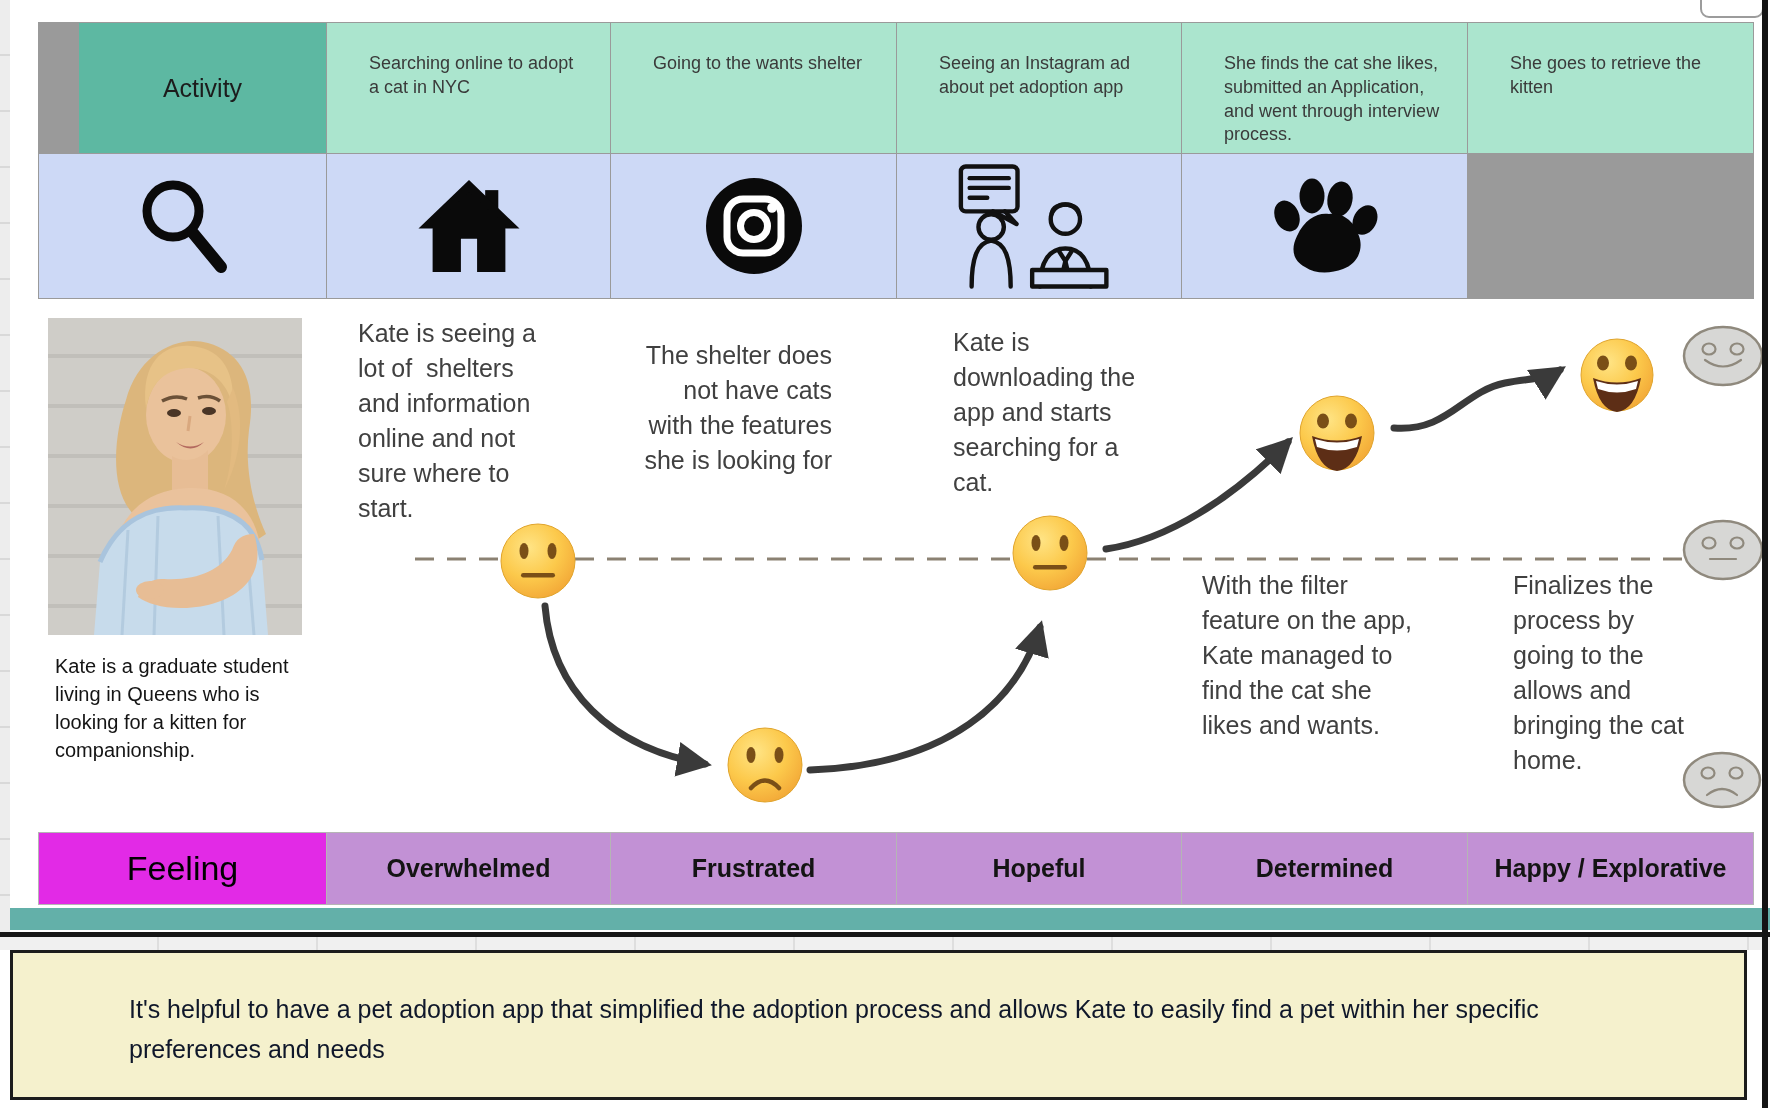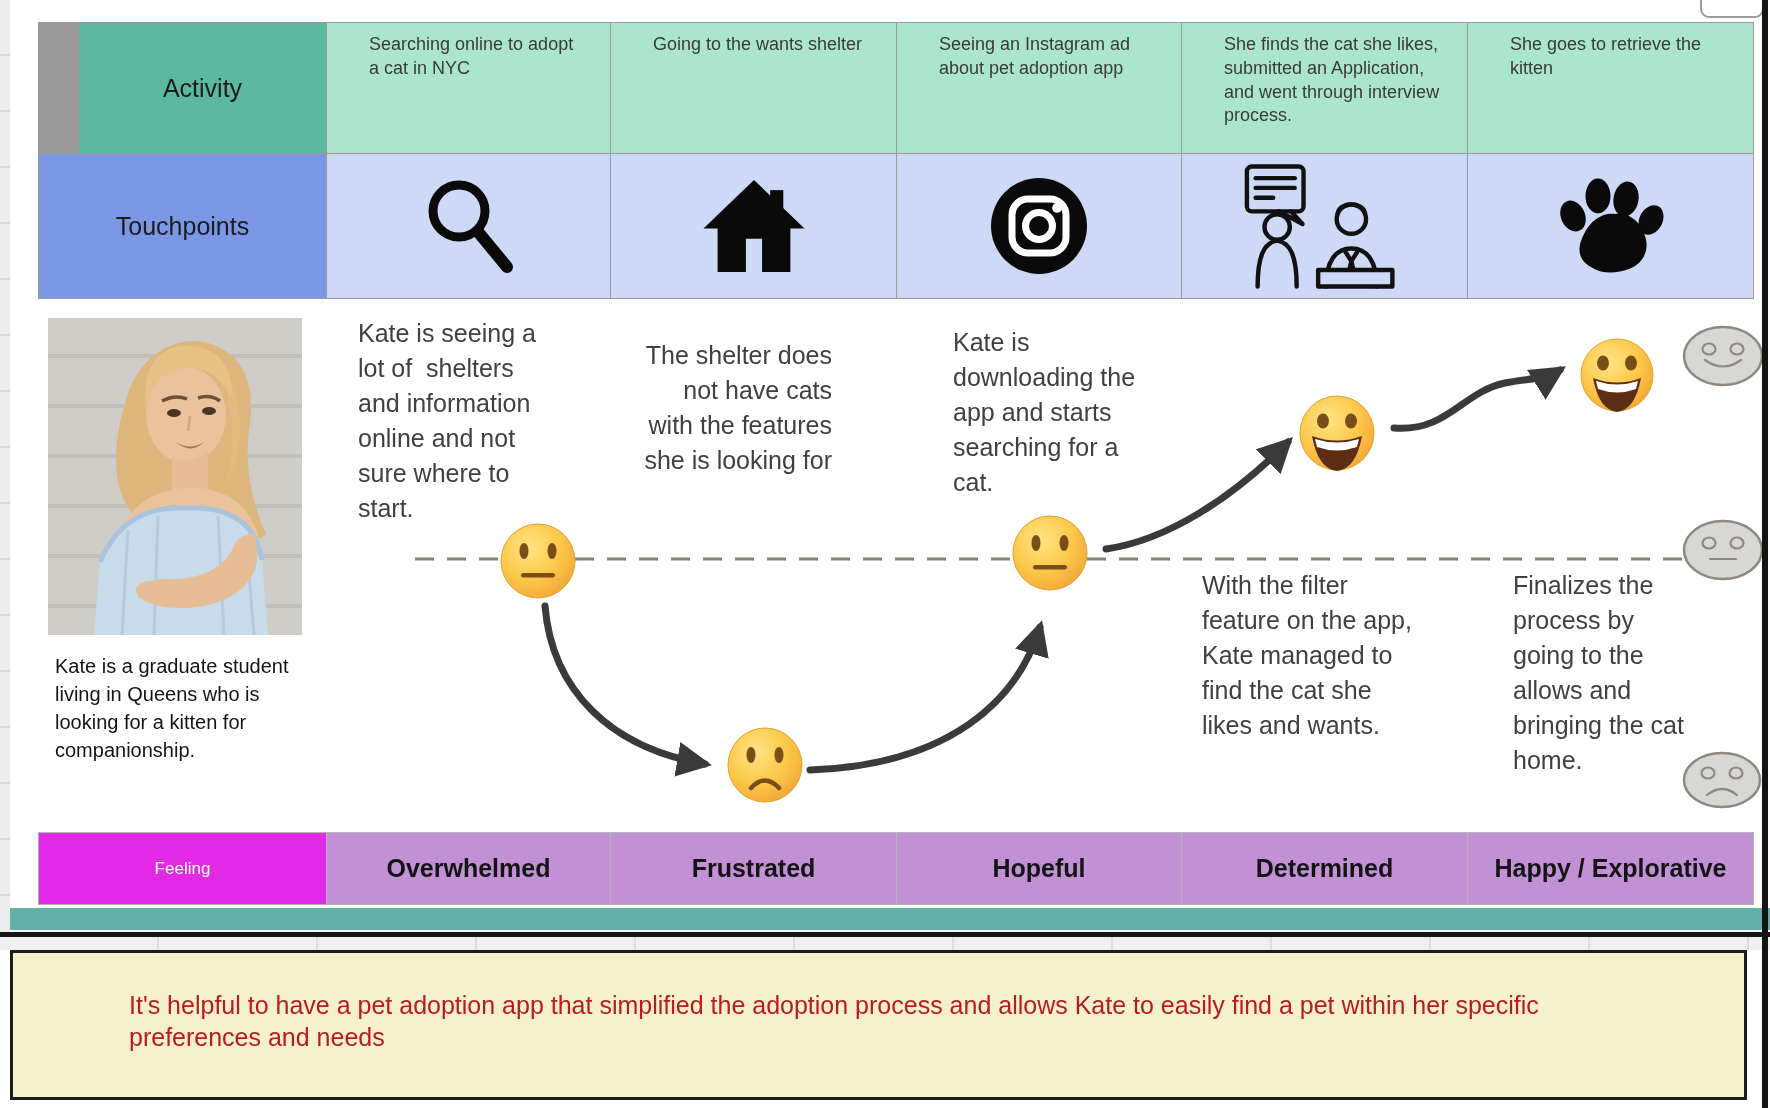--- a/index.html
+++ b/index.html
@@ -14,66 +14,65 @@
   .right-vline{position:absolute;left:1762px;top:0;width:6px;height:1108px;background:#141414;}
 
   
   .grid{position:absolute;left:38px;display:grid;
         grid-template-columns:287px 283px 285px 284px 285px 285px;gap:1px;}
   .grid-top{top:22px;background:#9a9a9a;border:1px solid #9a9a9a;
         grid-template-rows:130px 144px;}
   .cell{position:relative;}
   .head{display:flex;align-items:center;justify-content:center;font-size:25px;color:#1c1c1c;}
   .act-head{background:#5db8a2;margin-left:40px;}
-  .act{background:#abe5ce;padding:10px 26px 0 42px;font-size:18px;line-height:1.32;color:#3a3a3a;}
+  .act{background:#abe5ce;padding:29px 26px 0 42px;font-size:18px;line-height:1.32;color:#3a3a3a;}
   .tp-head{background:#7b97e6;}
   .tp{background:#cdd9f6;display:flex;align-items:center;justify-content:center;}
 
   
   .grid-feel{top:832px;background:#b5b5b5;border:1px solid #b5b5b5;grid-template-rows:71px;}
   .feel-head{background:#e22ae6;display:flex;align-items:center;justify-content:center;
-             font-size:17px;color:#ffffff;}
+             font-size:34px;color:#000000;}
   .feel{background:#c291d5;display:flex;align-items:center;justify-content:center;
         font-size:25px;font-weight:bold;color:#141414;}
 
   
   .jtext{position:absolute;font-size:25px;line-height:35px;color:#404040;white-space:pre-wrap;}
   .persona-desc{position:absolute;left:55px;top:652px;width:245px;font-size:20px;
                 line-height:28px;color:#141414;}
   .persona-photo{position:absolute;left:48px;top:318px;width:254px;height:317px;}
 
   
   .teal-bar{position:absolute;left:10px;top:908px;width:1760px;height:22px;background:#63b0a9;}
   .black-hline{position:absolute;left:0;top:932px;width:1770px;height:5px;background:#161616;}
   .gray-strip{position:absolute;left:0;top:937px;width:1770px;height:13px;
     background:repeating-linear-gradient(to right,#f0f0f0 0 157px,#dedede 157px 159px);}
   .note{position:absolute;left:10px;top:950px;width:1731px;height:144px;background:#f5f1cd;
         border:3px solid #1c1c1c;}
-  .note-text{position:absolute;left:116px;top:36px;width:1480px;font-size:25px;line-height:32px;
-        color:#b91c1c;white-space:pre-wrap;}
+  .note-text{position:absolute;left:116px;top:36px;width:1480px;font-size:25px;line-height:40px;
+        color:#0f172a;white-space:pre-wrap;}
 
   .overlay{position:absolute;left:0;top:0;width:1770px;height:1108px;pointer-events:none;}
 </style>
 </head>
 <body>
 
 <div class="canvas">
 
   <div class="left-strip"></div>
   <div class="corner-fragment"></div>
 
   <div class="grid grid-top">
     <div class="cell head act-head">Activity</div>
     <div class="cell act">Searching online to adopt a cat in NYC</div>
     <div class="cell act">Going to the wants shelter</div>
     <div class="cell act">Seeing an Instagram ad about pet adoption app</div>
     <div class="cell act">She finds the cat she likes, submitted an Application, and went through interview process.</div>
     <div class="cell act">She goes to retrieve the kitten</div>
 
-    <div class="cell head tp-head">Touchpoints</div>
 
     <div class="cell tp">
       <svg width="96" height="98" viewBox="0 0 96 98">
         <circle cx="38" cy="34" r="26" fill="none" stroke="#0a0a0a" stroke-width="9"></circle>
         <line x1="58" y1="56" x2="86" y2="90" stroke="#0a0a0a" stroke-width="12" stroke-linecap="round"></line>
       </svg>
     </div>
 
     <div class="cell tp">
       <svg width="102" height="96" viewBox="0 0 100 95">

